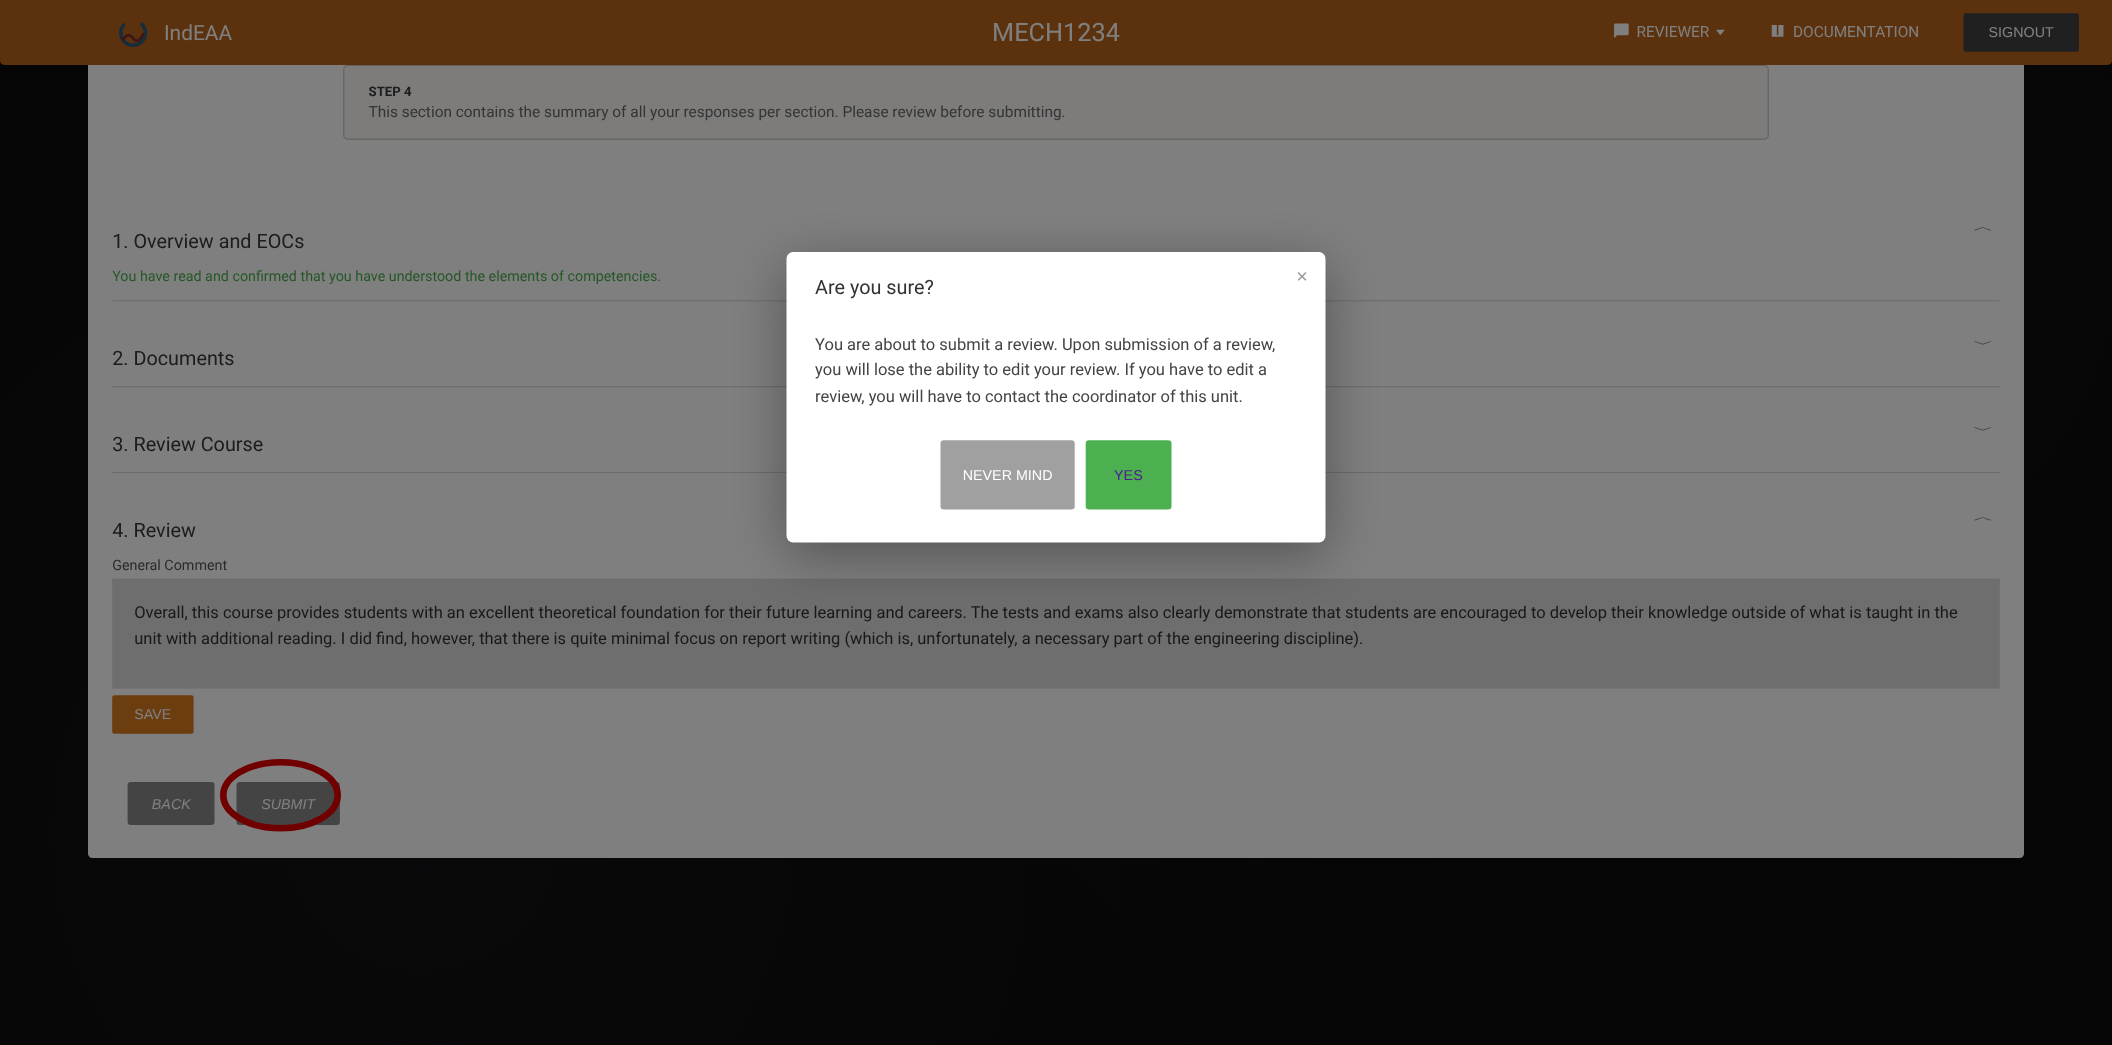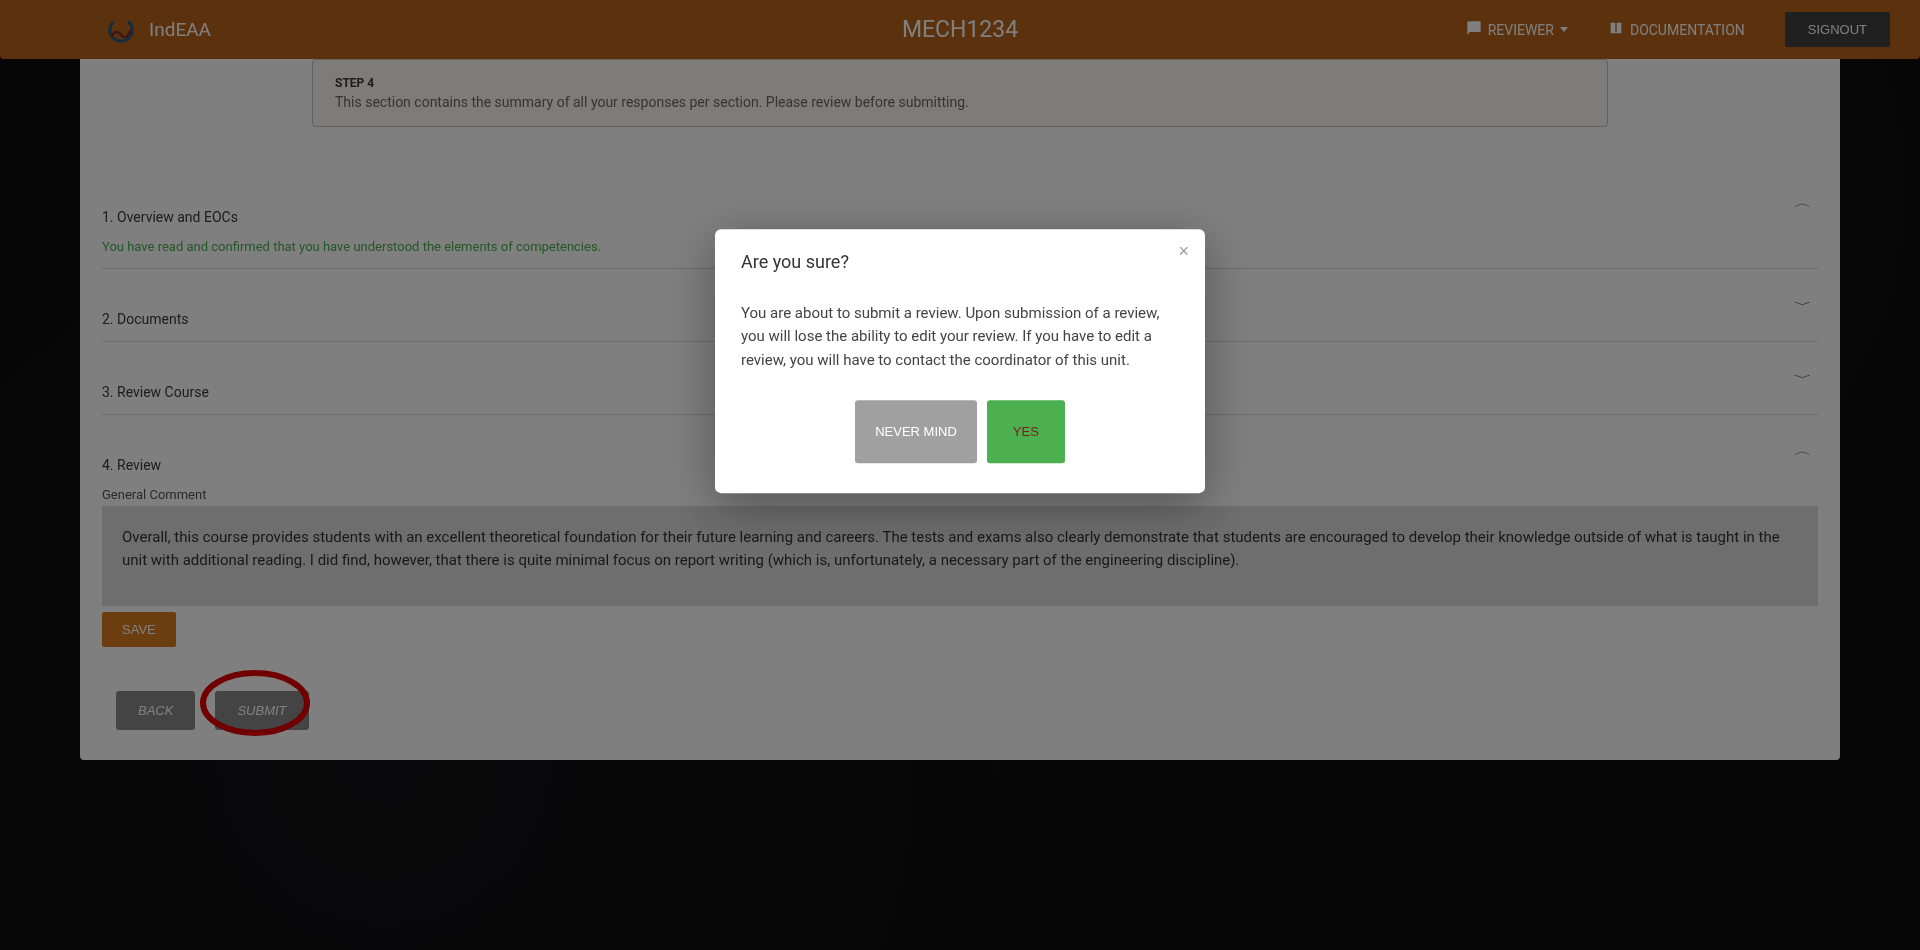--- a/index.html
+++ b/index.html
@@ -60,21 +60,21 @@
     .accordion-item {
       border-bottom: 1px solid #d8d8d8;
     }
     .accordion-header {
       display: flex;
       align-items: center;
       justify-content: space-between;
       padding: 14px 0 14px 0;
       cursor: pointer;
     }
-    .accordion-title { font-size: 14px; color: #3a3a3a; margin-top: 28px; }
+    .accordion-title { font-size: 18px; color: #3a3a3a; margin-top: 28px; }
     .accordion-confirm { color: #4caf50; font-size: 13px; padding: 0 0 14px 0; }
     .accordion-body { padding: 0 0 16px 0; }
     .chev { color: #757575; font-size: 18px; transform: scaleY(0.7); margin-right: 6px; }
 
     .gc-label { font-size: 13px; color: #555; margin-bottom: 4px; }
     .gc-box {
       background: #dcdcdc;
       padding: 20px;
       font-size: 15px;
       color: #333;
@@ -121,21 +121,21 @@
       border-radius: 6px;
       box-shadow: 0 12px 50px rgba(0,0,0,0.35);
       z-index: 100;
       padding: 22px 26px 30px 26px;
     }
     .modal-title { font-size: 18px; color: #333; margin-bottom: 30px; font-weight: 400; }
     .modal-close { position: absolute; right: 16px; top: 12px; color: #999; font-size: 18px; cursor: pointer; background:none;border:none; }
     .modal-body { font-size: 15px; color: #444; line-height: 1.55; margin-bottom: 28px; }
     .modal-actions { display: flex; gap: 10px; justify-content: center; }
     .nm-btn { background: #a0a0a0; color: #fff; border:none; padding: 24px 20px; font-size: 13px; border-radius: 3px; cursor:pointer; }
-    .yes-btn { background: #4caf50; color: #7f1d1d; border:none; padding: 11px 26px; font-size: 13px; border-radius: 3px; cursor:pointer; }
+    .yes-btn { background: #4caf50; color: #4c1d95; border:none; padding: 11px 26px; font-size: 13px; border-radius: 3px; cursor:pointer; }
 
     .icon-svg { width: 16px; height: 16px; fill: currentColor; }
   </style>
 </head>
 <body>
 
 <div class="header">
   <div class="logo-area">
     <span class="logo-icon">
       <svg viewBox="0 0 40 40">

